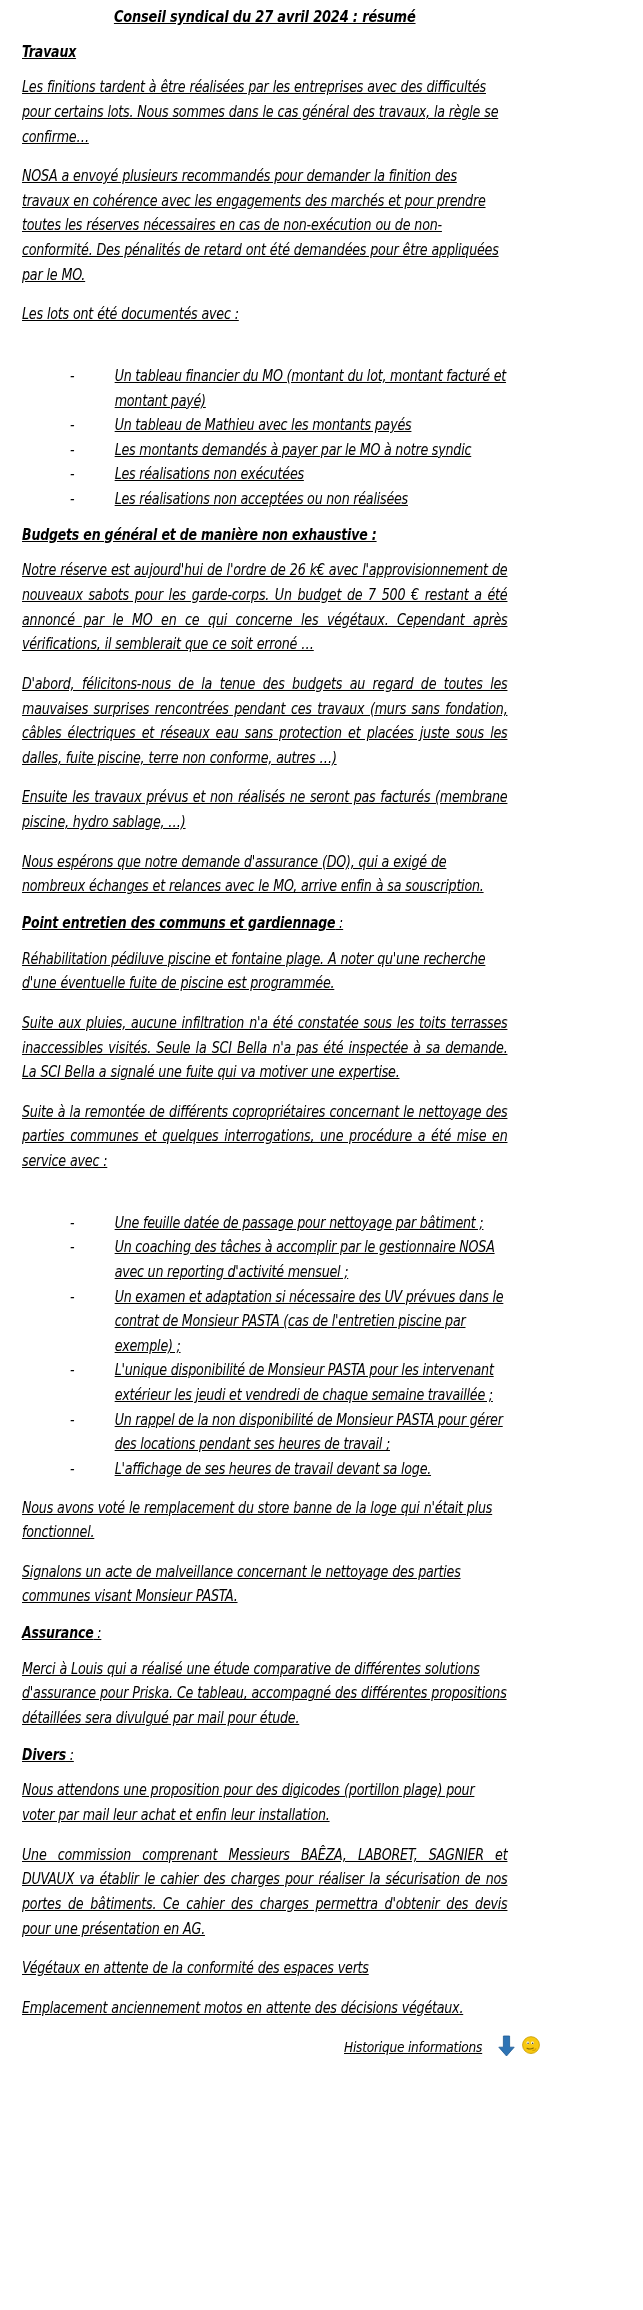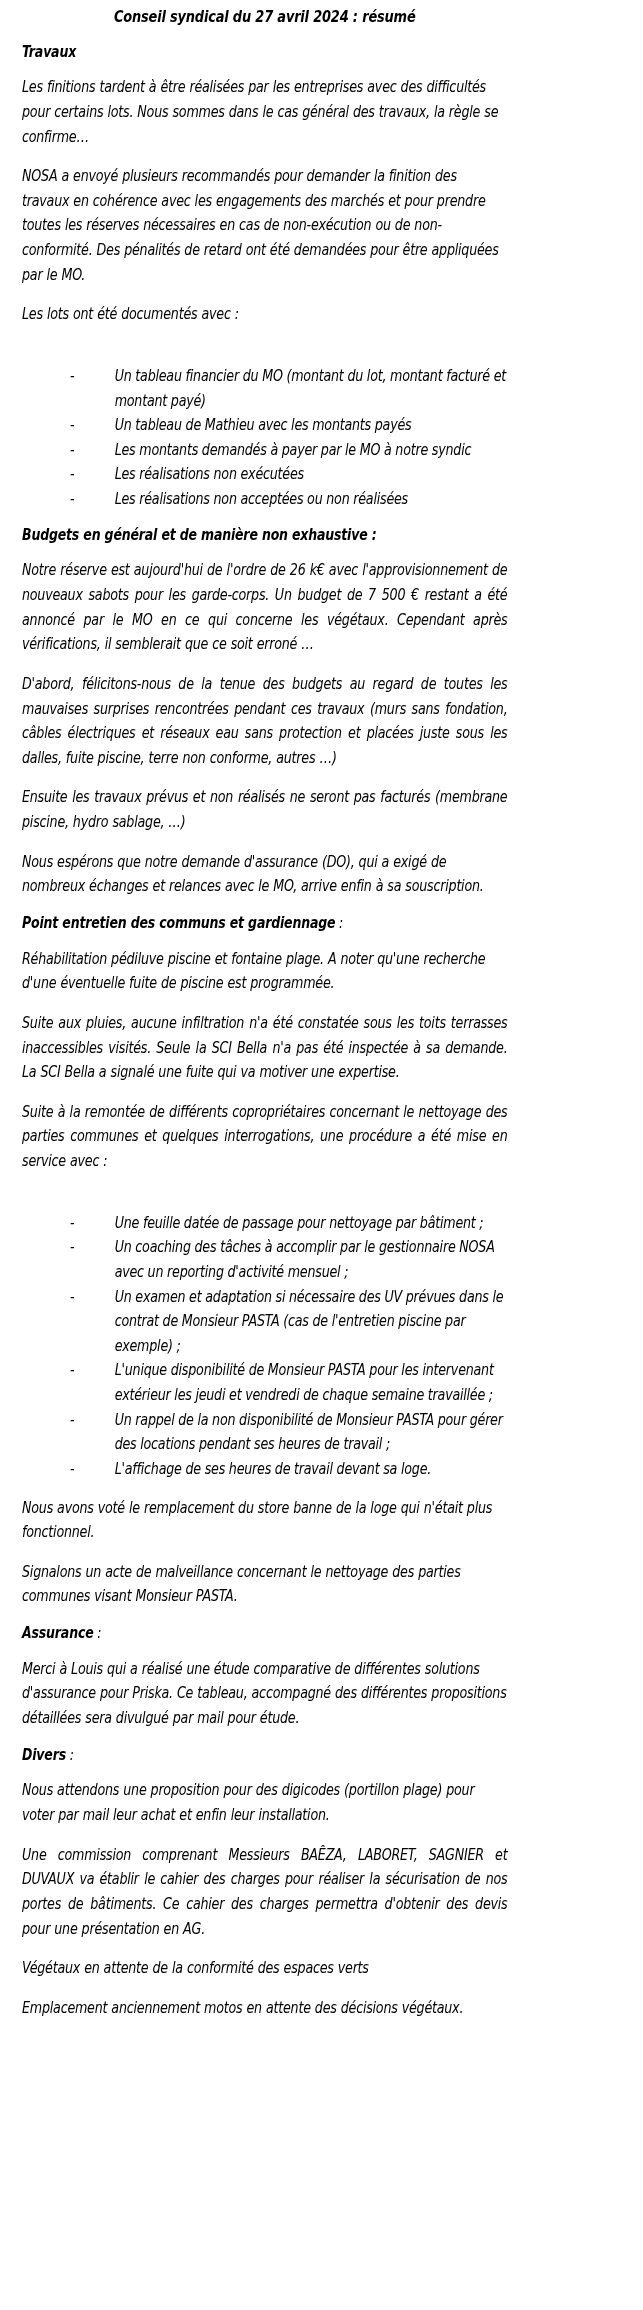--- a/index.html
+++ b/index.html
@@ -10,20 +10,21 @@
   body {
     width: 643px;
     font-family: "DejaVu Sans", "Liberation Sans", sans-serif;
     color: #000000;
   }
   #doc {
     width: 566px;
     box-sizing: border-box;
     padding: 8px 22px 4px 22px;
     background: #ffffff;
+    text-decoration: underline;
   }
 
   
   .hand {
     font-family: "DejaVu Sans", "Liberation Sans", sans-serif;
     font-style: italic;
     font-stretch: condensed;
     transform: scaleX(0.93);
     transform-origin: left center;
   }
@@ -158,14 +159,33 @@
       </div>
       <div>
         <div class="section-head hand"><span>Divers</span><span class="colon"> :</span></div>
         <p class="para hand left">Nous attendons une proposition pour des digicodes (portillon plage) pour voter par mail leur achat et enfin leur installation.</p>
         <p class="para hand justify">Une commission comprenant Messieurs BAÊZA, LABORET, SAGNIER et DUVAUX va établir le cahier des charges pour réaliser la sécurisation de nos portes de bâtiments. Ce cahier des charges permettra d'obtenir des devis pour une présentation en AG.</p>
         <p class="para hand left">Végétaux en attente de la conformité des espaces verts</p>
         <p class="para hand left">Emplacement anciennement motos en attente des décisions végétaux.</p>
       </div>
     </div>
 
+  <div class="footer-line">
+    <span class="footer-text hand">Historique informations</span>
+    <span class="arrow-icon">
+      <svg width="17" height="22" viewBox="0 0 17 22" aria-hidden="true">
+        <path d="M5.4 1 H11.6 V12.2 H16.2 L8.5 21 L0.8 12.2 H5.4 Z" fill="#2E74B5" stroke="#1F5A92" stroke-width="0.8"></path>
+      </svg>
+    </span>
+    <span class="emoji-icon">
+      <svg width="22" height="22" viewBox="0 0 24 24" aria-hidden="true">
+        <circle cx="12" cy="11" r="9.2" fill="#F7C80F" stroke="#C79A00" stroke-width="0.9"></circle>
+        <circle cx="8.6" cy="8.6" r="1.5" fill="#ffffff"></circle>
+        <circle cx="13.6" cy="8.6" r="1.5" fill="#ffffff"></circle>
+        <circle cx="8.8" cy="8.9" r="0.85" fill="#2b2b2b"></circle>
+        <circle cx="13.8" cy="8.9" r="0.85" fill="#2b2b2b"></circle>
+        <path d="M7.6 14.4 Q11 16.2 14.6 14.2" stroke="#8A6A00" stroke-width="1.1" fill="none" stroke-linecap="round"></path>
+        <path d="M13.2 16.6 q2.4 1.1 3.9 -0.6 q0.9 -1.1 -0.3 -1.7" fill="#F2B705" stroke="#C79A00" stroke-width="0.8"></path>
+      </svg>
+    </span>
+  </div>
 
 </div>
 
 </body></html>

